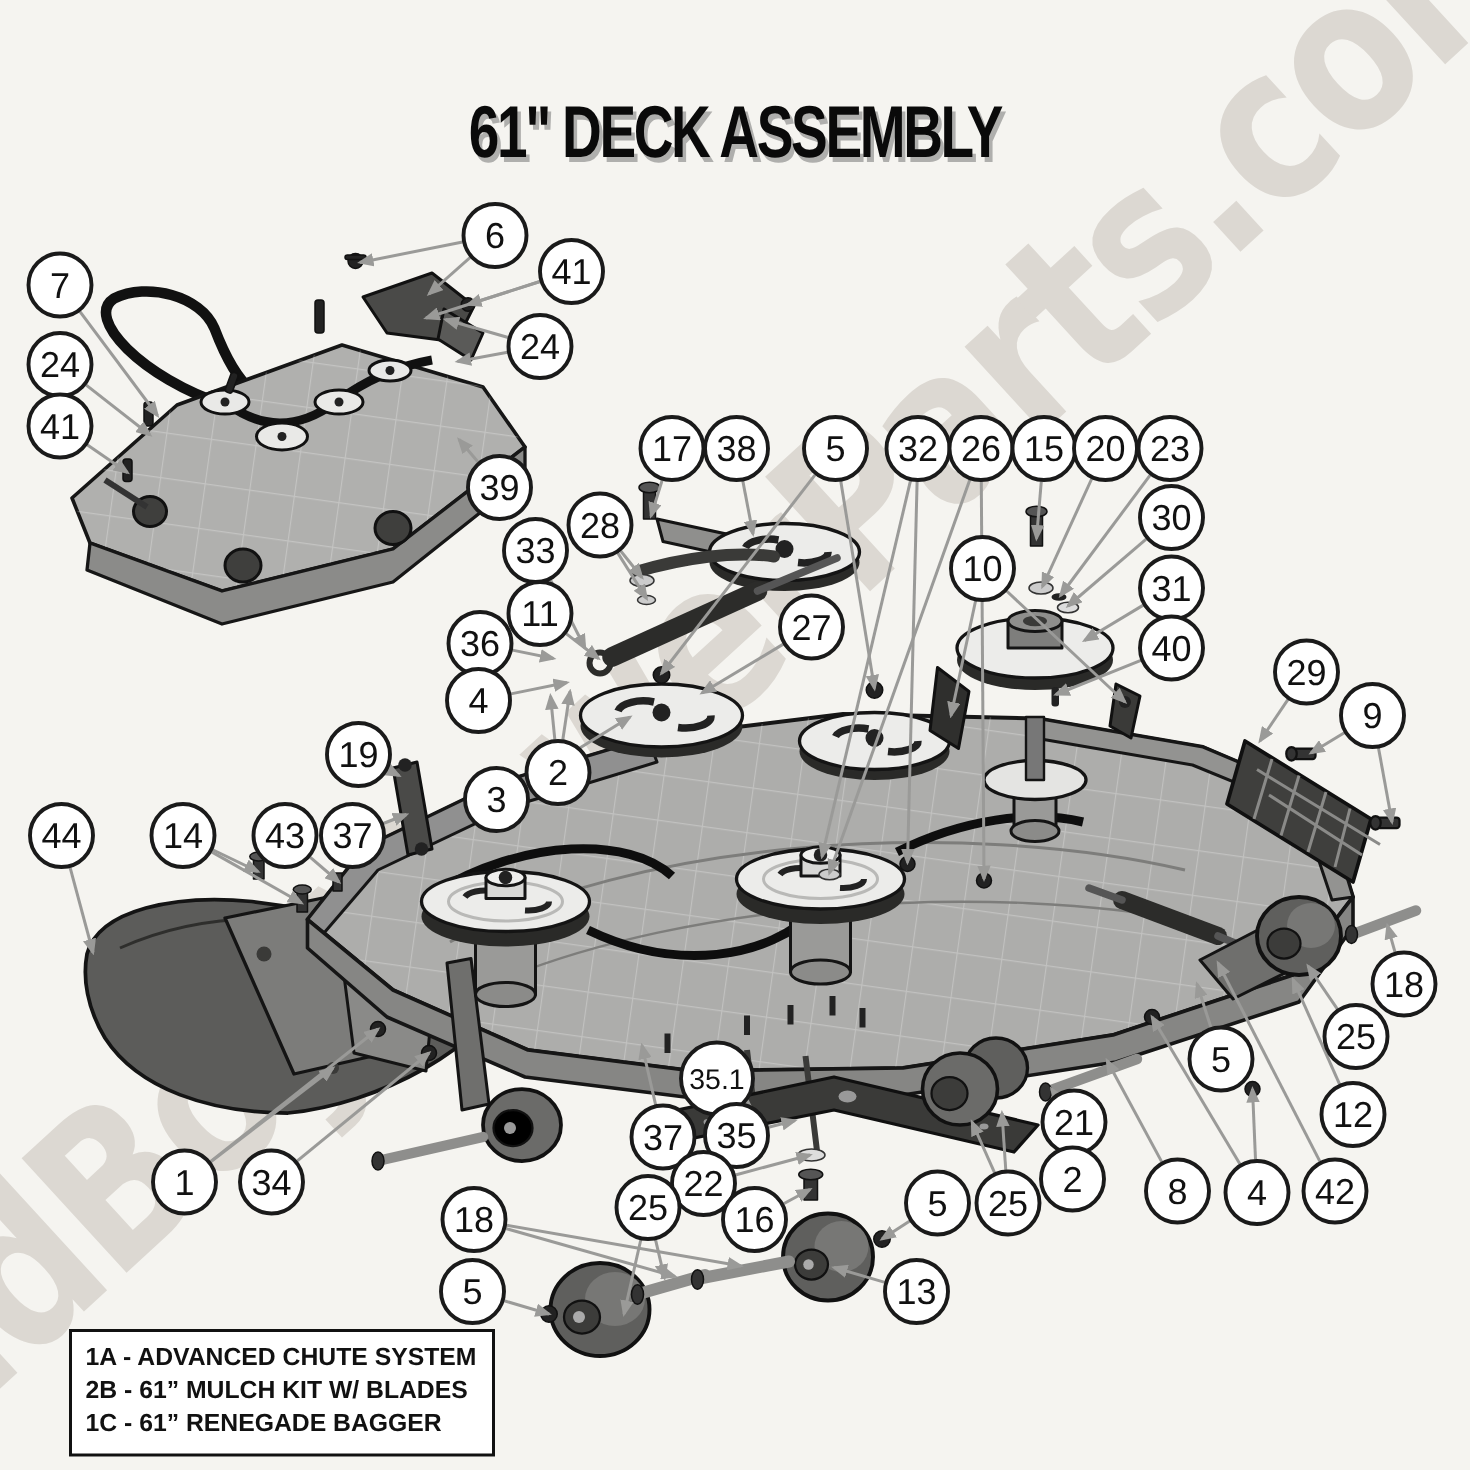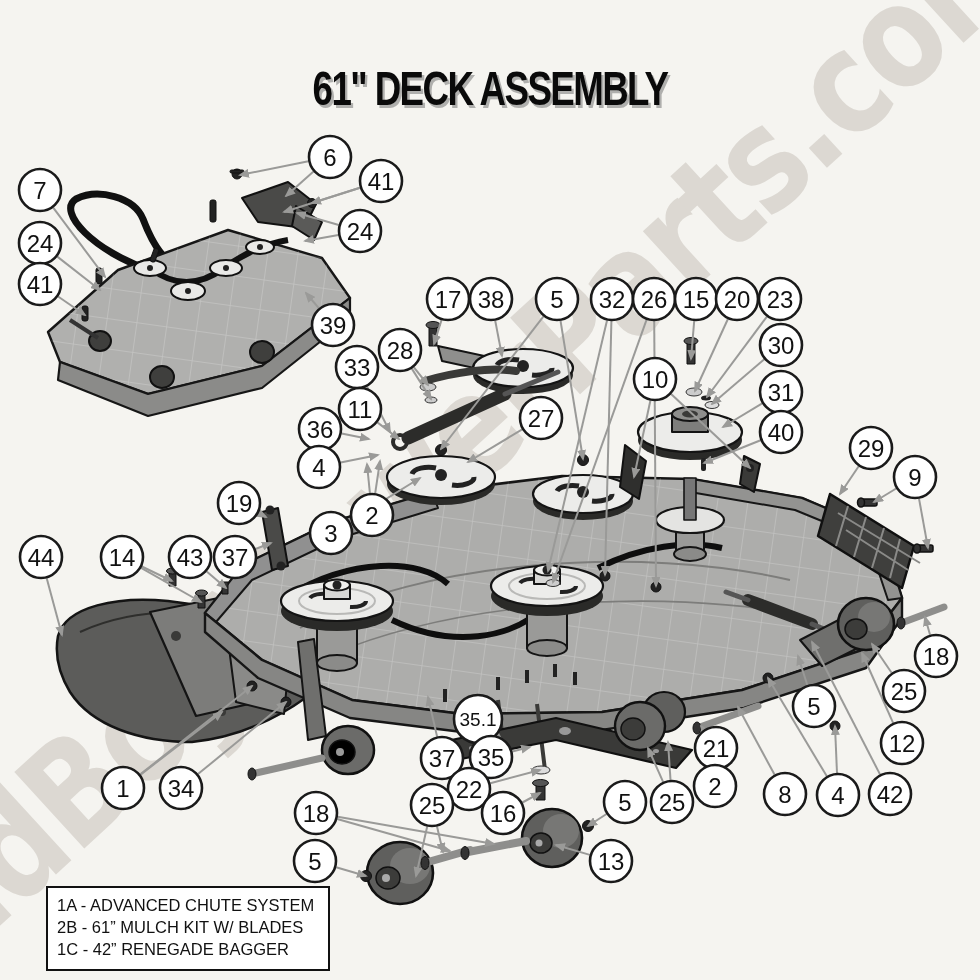--- a/index.html
+++ b/index.html
@@ -11,21 +11,21 @@
   .stage svg{position:absolute;left:0;top:0;}
   .title{
     position:absolute;top:60px;left:0;width:980px;text-align:center;
     font-family:"Liberation Sans",sans-serif;font-weight:900;font-size:47px;
     letter-spacing:-2px;color:#0a0a0a;transform:scale(.78,1.04);
     text-shadow:3px 3px 0 rgba(90,90,90,.45);white-space:nowrap;
   }
   .legend{
     position:absolute;left:46px;top:886px;width:262px;
     background:#fff;border:2px solid #111;padding:7px 9px 8px 9px;
-    font-size:16.5px;line-height:1.33;color:#111;
+    font-size:16.5px;line-height:1.33;color:#111;font-weight:bold;
   }
   .legend div{white-space:nowrap;}
 </style>
 </head>
 <body>
 
 <div class="stage">
 
 <svg width="980" height="980" viewBox="0 0 980 980">
   <defs>
@@ -589,16 +589,16 @@
           <text x="936" y="656" dy="0.36em" text-anchor="middle" font-family="&quot;Liberation Sans&quot;, sans-serif" font-size="24" fill="#111">18</text>
         </g>
       </g>
 </svg>
 
 <div class="title">61" DECK ASSEMBLY</div>
 
 <div class="legend">
   <div>1A - ADVANCED CHUTE SYSTEM</div>
   <div>2B - 61” MULCH KIT W/ BLADES</div>
-  <div>1C - 42” RENEGADE BAGGER</div>
+  <div>1C - 61” RENEGADE BAGGER</div>
 </div>
 
 </div>
 
 </body></html>

